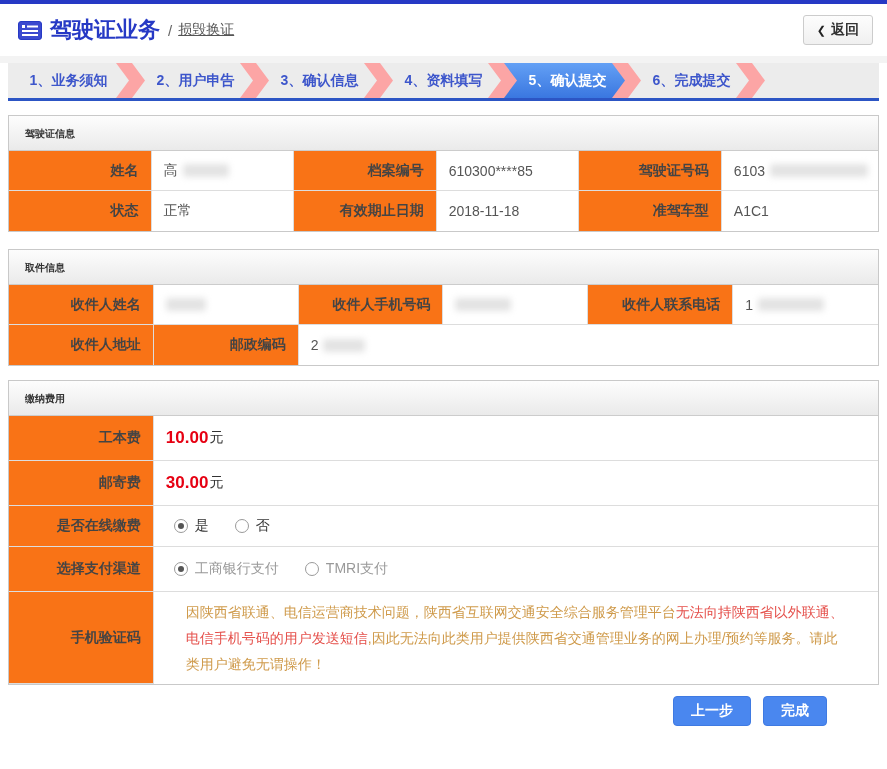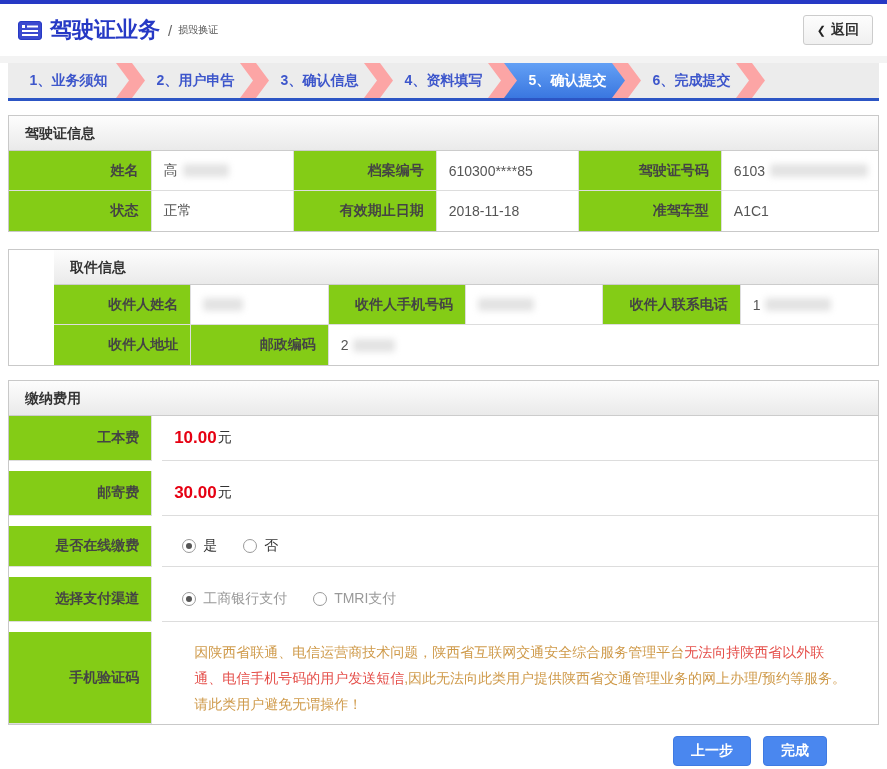--- a/index.html
+++ b/index.html
@@ -7,44 +7,44 @@
   body { font-family: "Liberation Sans", "DejaVu Sans", sans-serif; background: #ffffff; }
 
   .top-bar { height: 4px; background: #2639c5; }
 
   
   .hdr { height: 52px; display: flex; align-items: center; justify-content: space-between; padding: 0 14px 0 18px; background: #fff; }
   .hdr-left { display: flex; align-items: center; }
   .hdr-icon { display: inline-flex; margin-right: 8px; }
   .hdr-title { color: #2639c5; font-size: 22px; font-weight: bold; }
   .hdr-sep { color: #666; font-size: 15px; margin: 0 6px 0 8px; }
-  .hdr-sub { color: #555; font-size: 10px; }
+  .hdr-sub { color: #555; font-size: 14px; text-decoration: underline; }
   .back-btn { display: inline-flex; align-items: center; gap: 5px; height: 30px; padding: 0 13px; background: linear-gradient(#fdfdfd, #f0f0f0); border: 1px solid #ccc; border-radius: 3px; font-size: 14px; color: #333; font-weight: bold; cursor: pointer; font-family: inherit; }
   .back-chevron { font-size: 11px; color: #222; }
 
   .hdr-gap { height: 7px; background: #f3f3f3; }
 
   
   .steps { margin: 0 8px; height: 38px; display: flex; gap: 3px; border-bottom: 3px solid #2c55c4; background: #fca5a5; }
   .step { width: 121px; display: flex; align-items: center; justify-content: center; background: #ececec; color: #3d56cb; font-size: 14px; font-weight: bold; clip-path: polygon(0 0, calc(100% - 13px) 0, 100% 50%, calc(100% - 13px) 100%, 0 100%, 13px 50%); padding-left: 6px; }
   .step.first { clip-path: polygon(0 0, calc(100% - 13px) 0, 100% 50%, calc(100% - 13px) 100%, 0 100%); padding-left: 0; }
   .step.active { background: linear-gradient(#63a0f5, #3a77e0); color: #fff; }
   .step-filler { flex: 1; background: #ececec; clip-path: polygon(0 0, 100% 0, 100% 100%, 0 100%, 13px 50%); }
 
   
   .panel { margin: 0 8px; border: 1px solid #c9c9c9; background: #fff; }
   .panel-license { margin-top: 14px; }
-  .panel-pickup { margin-top: 17px; padding-left: 45px; }
+  .panel-pickup { margin-top: 17px; }
   .panel-payment { margin-top: 14px; }
-  .panel-title { height: 35px; line-height: 35px; padding-left: 16px; font-size: 14px; font-weight: bold; color: #333; background: linear-gradient(#fdfdfd, #eaeaea); border-bottom: 1px solid #ccc; }
+  .panel-title { height: 35px; line-height: 35px; padding-left: 16px; font-size: 10px; font-weight: bold; color: #333; background: linear-gradient(#fdfdfd, #eaeaea); border-bottom: 1px solid #ccc; }
 
   .grid6 { display: grid; grid-template-columns: repeat(6, 1fr); }
-  .grid2 { display: grid; grid-template-columns: 1fr 5fr; gap: 10px; }
+  .grid2 { display: grid; grid-template-columns: 1fr 5fr; }
   .cl, .cv { display: flex; align-items: center; min-height: 40px; font-size: 14px; border-bottom: 1px solid #ddd; border-right: 1px solid #ddd; }
-  .cl { background: #84cc16; justify-content: flex-end; padding: 0 12px; font-weight: bold; color: #444; text-align: right; }
+  .cl { background: #f97316; justify-content: flex-end; padding: 0 12px; font-weight: bold; color: #444; text-align: right; }
   .cv { background: #fff; padding: 0 10px 0 12px; color: #555; }
   .span3 { grid-column: span 3; }
   .bb0 { border-bottom: none; }
   .br0 { border-right: none; }
   .tall { min-height: 45px; }
   .rowmid { min-height: 41px; }
   .rowcode { min-height: 47px; padding-left: 40px; }
   .rownotice { min-height: 60px; }
 
   .smudge { display: inline-block; height: 13px; background: #e3e3e3; filter: blur(3px); border-radius: 3px; margin-left: 5px; flex: none; }

